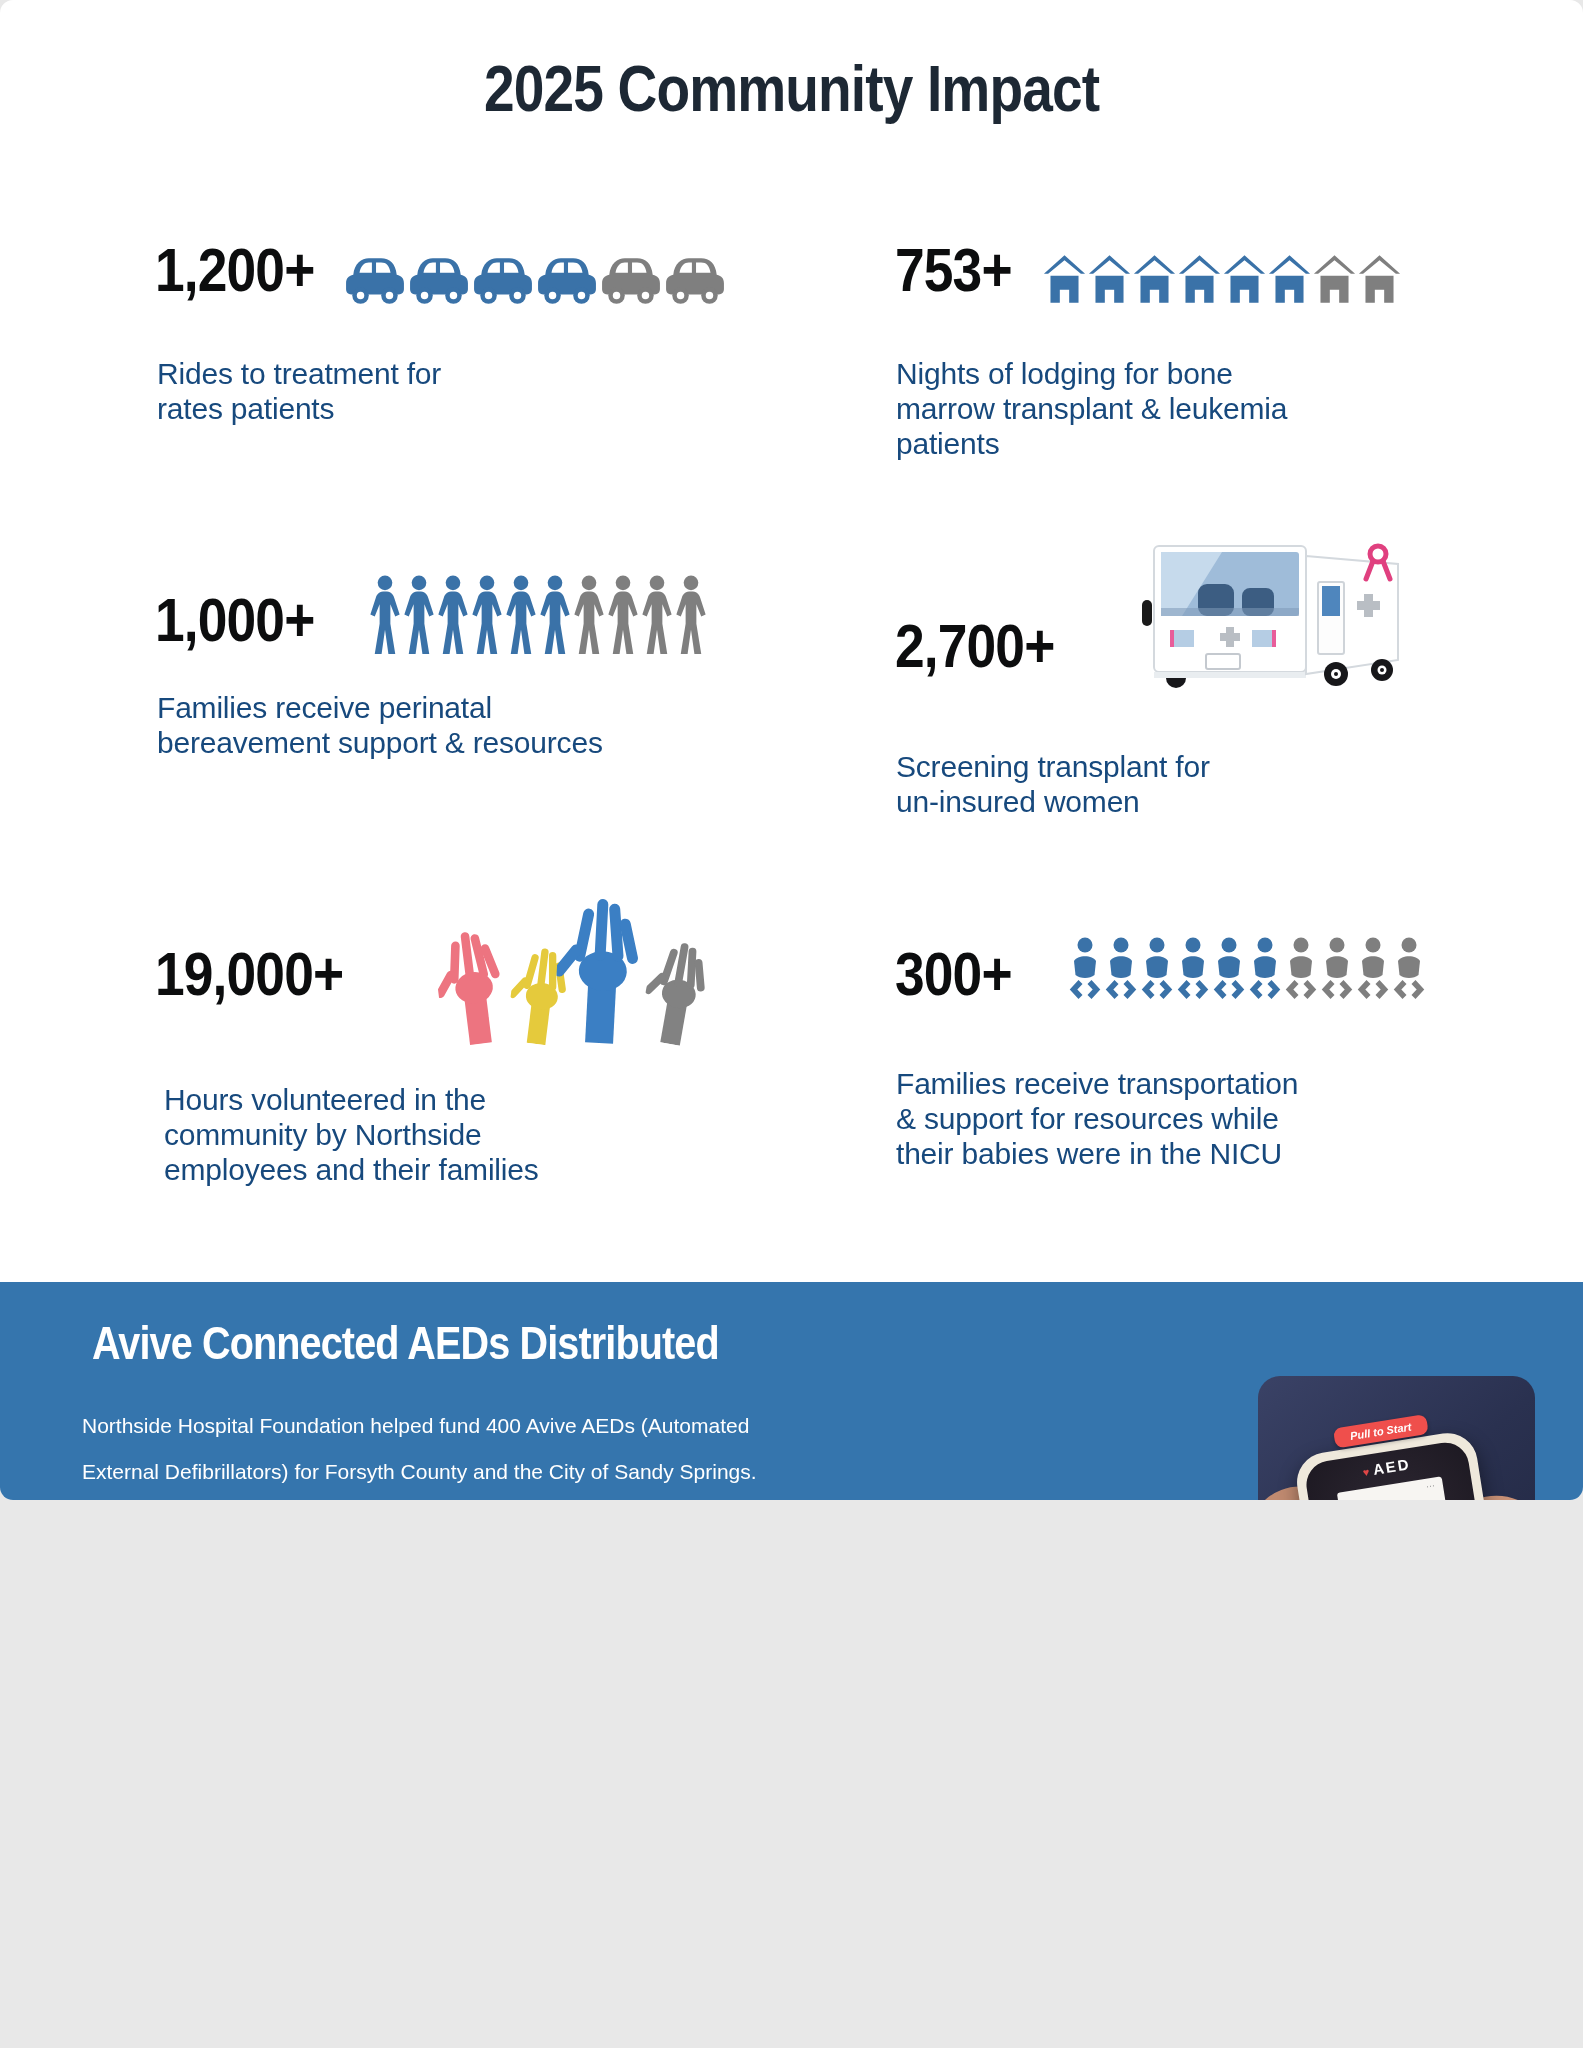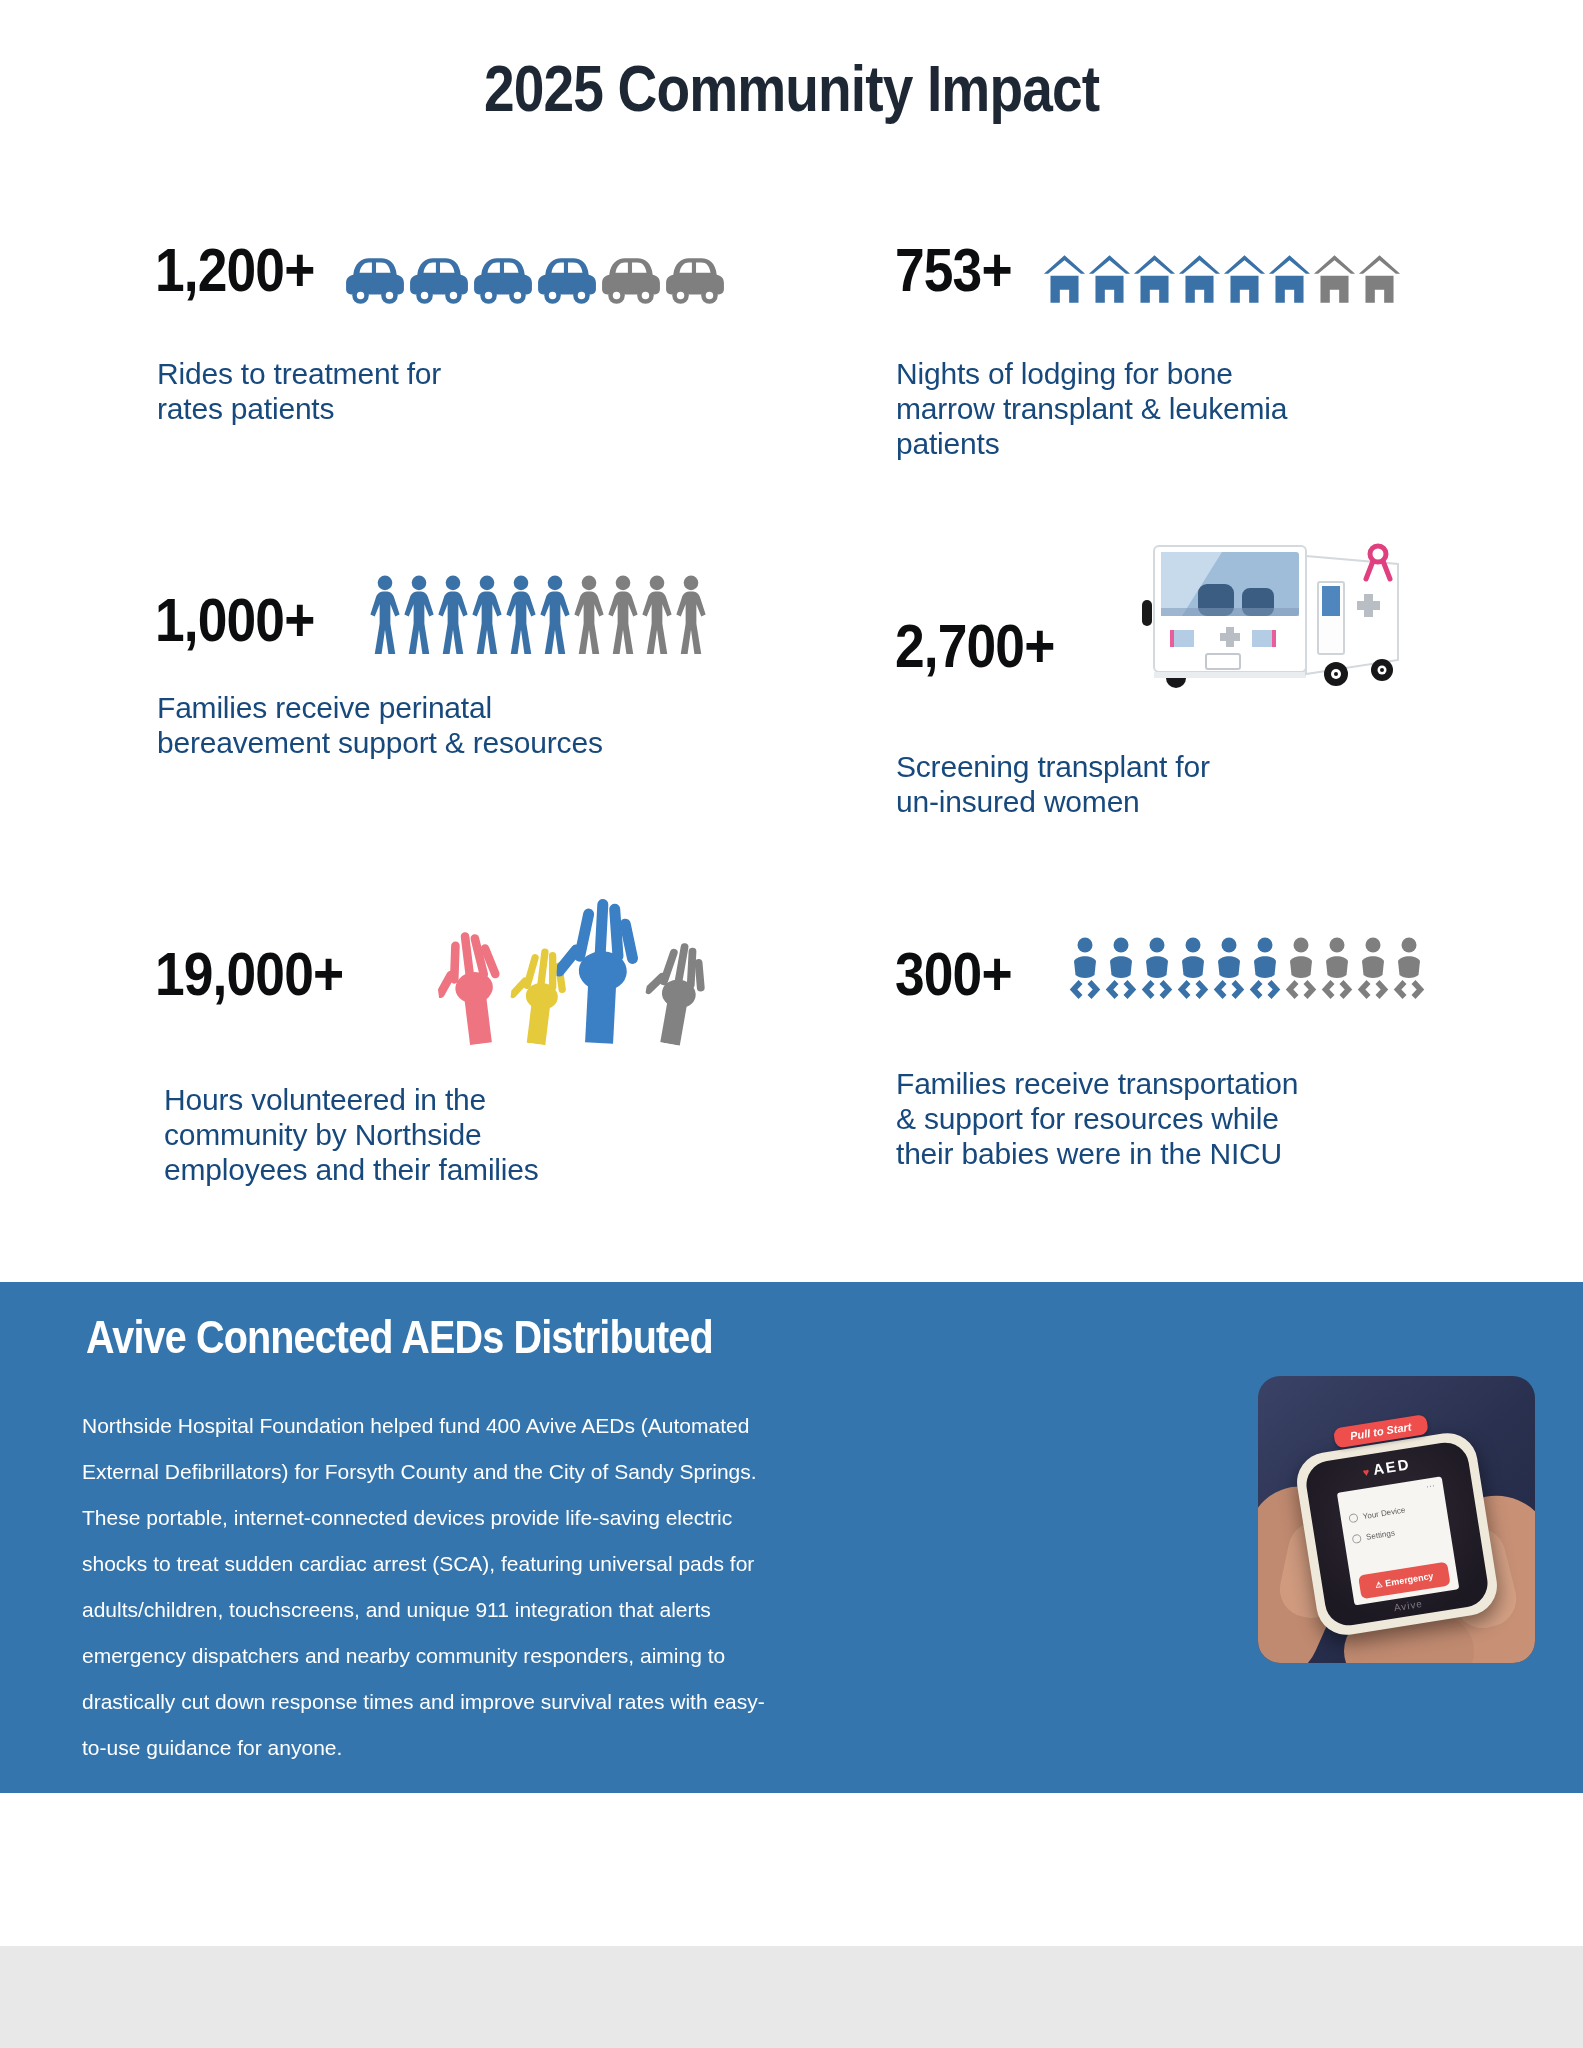--- a/index.html
+++ b/index.html
@@ -1,19 +1,20 @@
 <!DOCTYPE html>
 <html style="--title-text: #1d2834; --number-text: #0c0d0e; --caption-text: #17497d; --icon-filled: #3a72a8; --icon-empty: #7f7f7f; --band-bg: #3575ad; --ribbon-pink: #e0407f;"><head>
 <meta charset="utf-8">
 <style>
   html,body{margin:0;padding:0;background:#e8e8e8;}
   .page{
-    position:relative;width:1583px;height:1946px;margin:0 auto;
+    position:relative;width:1583px;height:1500px;margin:0 auto;
     background:#fff;overflow:hidden;
     font-family:"Liberation Sans",sans-serif;
+    border-radius:13px;
   }
   .cond{display:inline-block;transform:scaleX(.86);transform-origin:left bottom;letter-spacing:-1px;}
   .title{
     position:absolute;top:52px;left:0;width:100%;margin:0;text-align:center;
     font-size:64px;font-weight:800;color:var(--title-text,#1d2834);
   }
   .title .cond{transform:scaleX(.86);transform-origin:center bottom;}
   .num{
     position:absolute;font-size:62px;font-weight:800;white-space:nowrap;
     color:var(--number-text,#0c0d0e);line-height:64px;
@@ -25,21 +26,21 @@
   .icon-row{position:absolute;display:flex;align-items:flex-end;gap:2px;}
   .icon-row svg{display:block;}
   .hands-row{position:absolute;display:flex;align-items:flex-end;}
   .van{position:absolute;left:1140px;top:538px;width:265px;height:150px;}
   
   .band{
     position:absolute;left:0;top:1282px;width:1583px;height:511px;
     background:var(--band-bg,#3575ad);
   }
   .band-heading{
-    position:absolute;left:80px;top:22px;margin:6px;
+    position:absolute;left:80px;top:22px;margin:12px;
     font-size:46px;font-weight:800;color:#fff;
   }
   .band-body{
     position:absolute;left:82px;top:100px;width:1160px;
     font-size:21px;line-height:46px;color:#fff;white-space:pre-line;
   }
   
   .photo{
     position:absolute;left:1258px;top:94px;width:277px;height:287px;margin:0;
     border-radius:22px;overflow:hidden;

